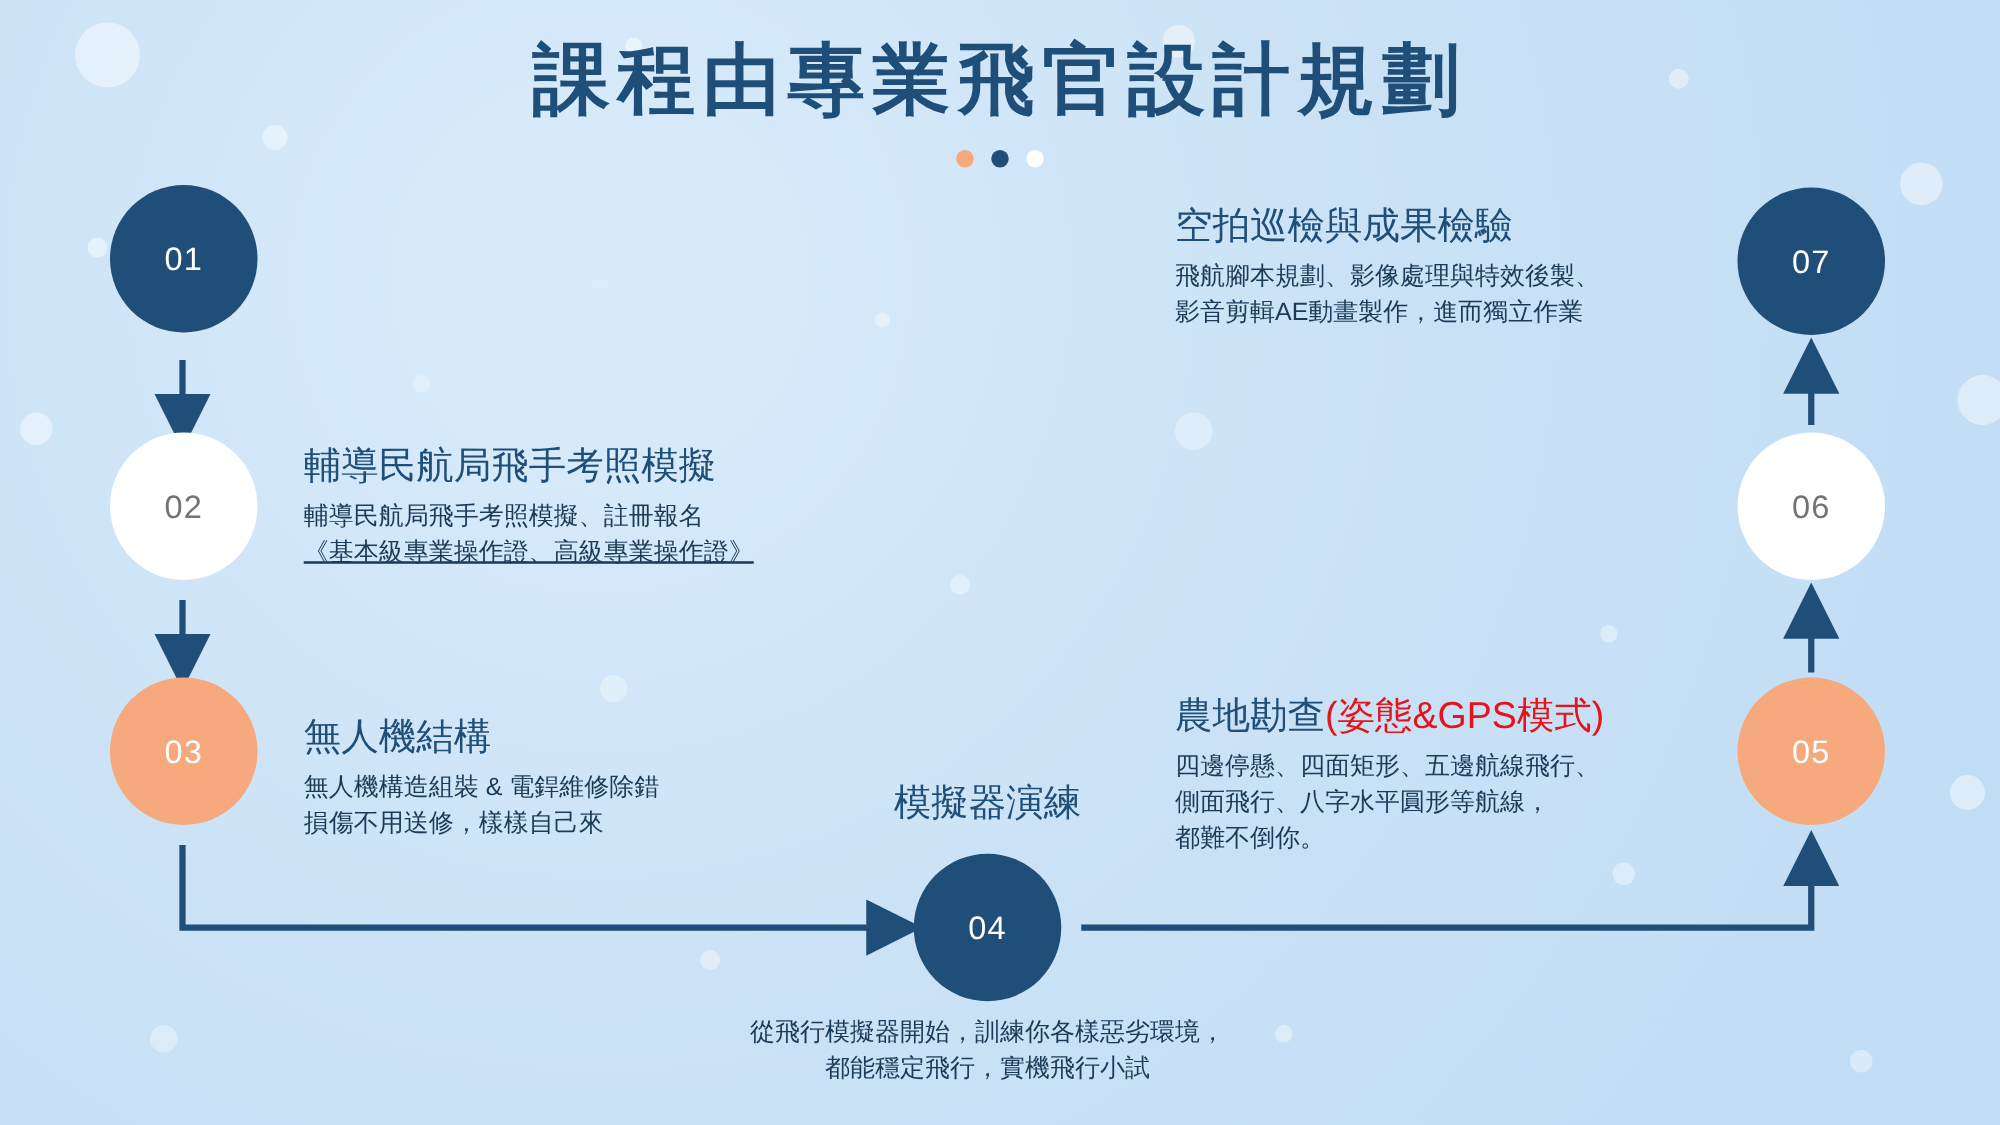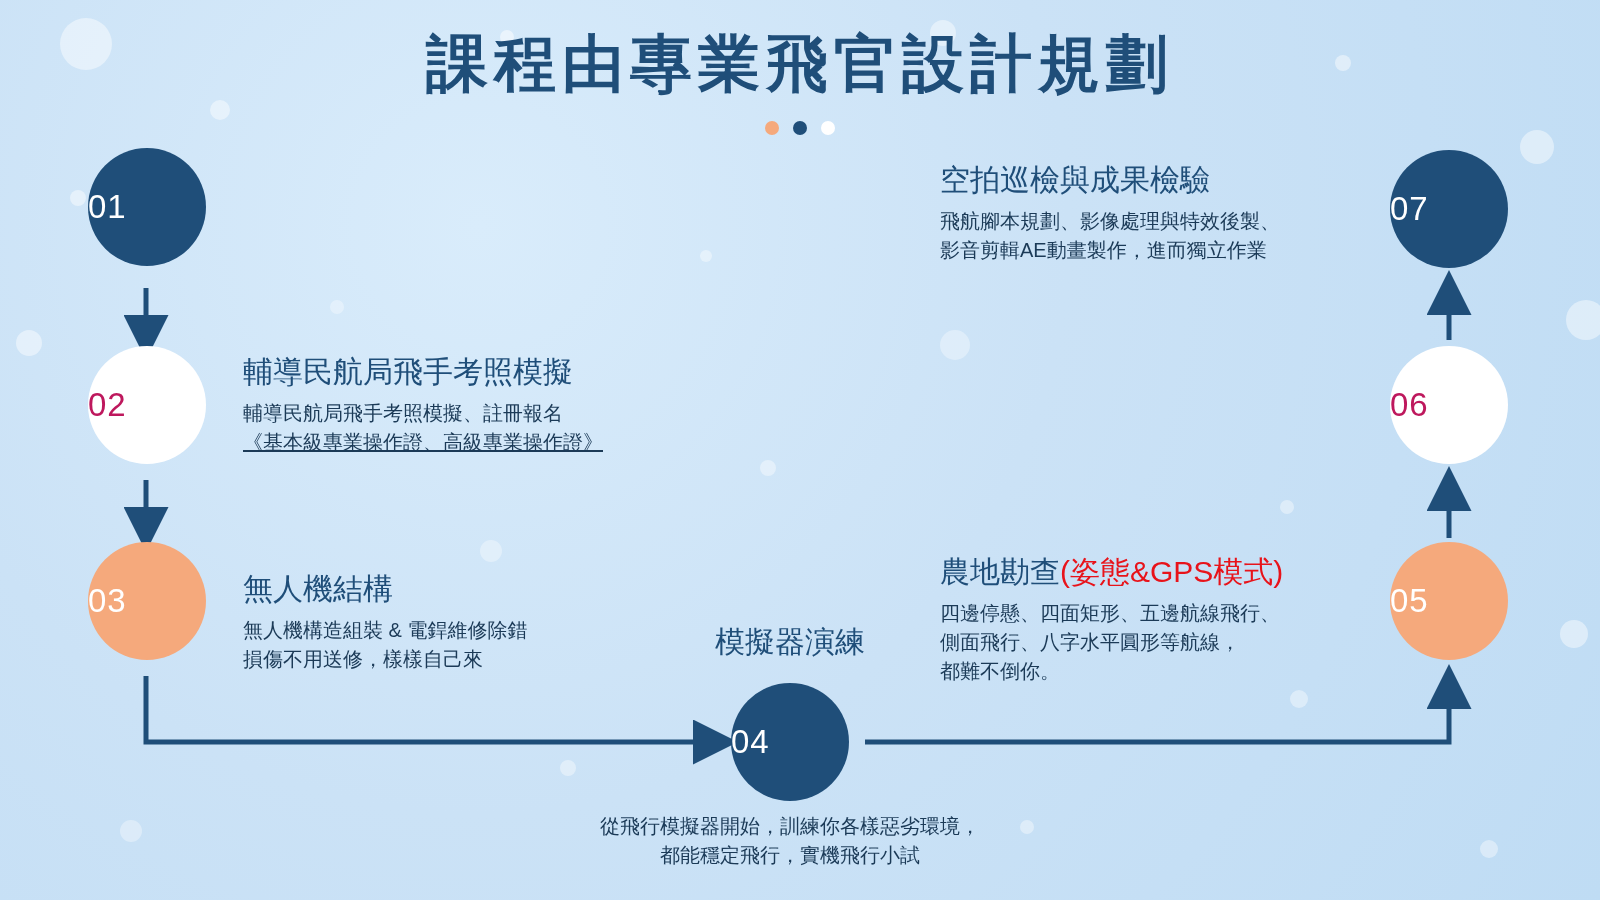--- a/index.html
+++ b/index.html
@@ -54,26 +54,26 @@
     border-radius: 50%;
     margin: 0 5px;
     vertical-align: middle;
   }
   
   .node {
     position: absolute;
     border-radius: 50%;
     display: flex;
     align-items: center;
-    justify-content: flex-start;
-    font-size: 33px;
+    justify-content: center;
+    font-size: 26px;
     letter-spacing: 1px;
   }
   .node.dark  { background: #1f4e79; color: #ffffff; }
-  .node.white { background: #ffffff; color: #be185d; }
+  .node.white { background: #ffffff; color: #737373; }
   .node.peach { background: #f5a97c; color: #ffffff; }
 
   
   .block {
     position: absolute;
   }
   .block .heading {
     font-size: 30px;
     color: #1f4e79;
     font-weight: normal;

